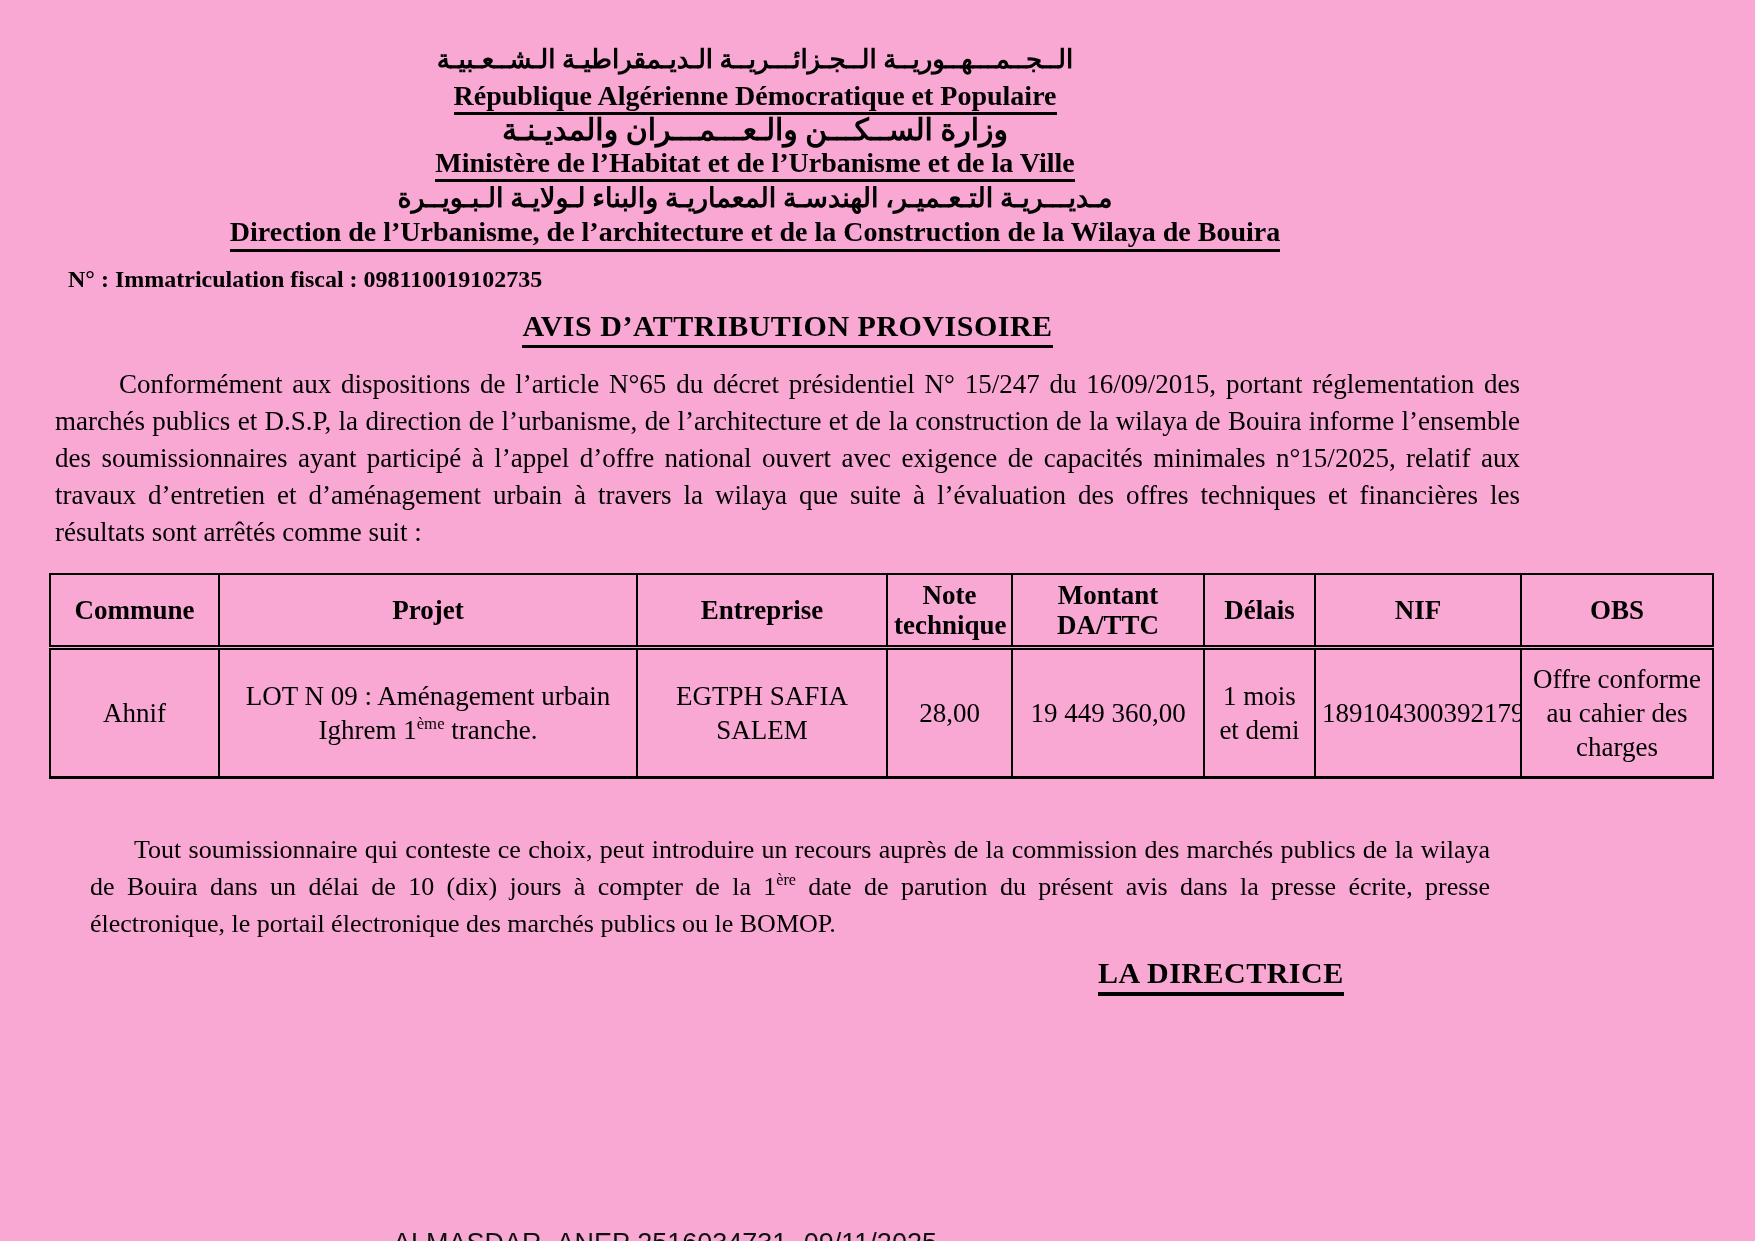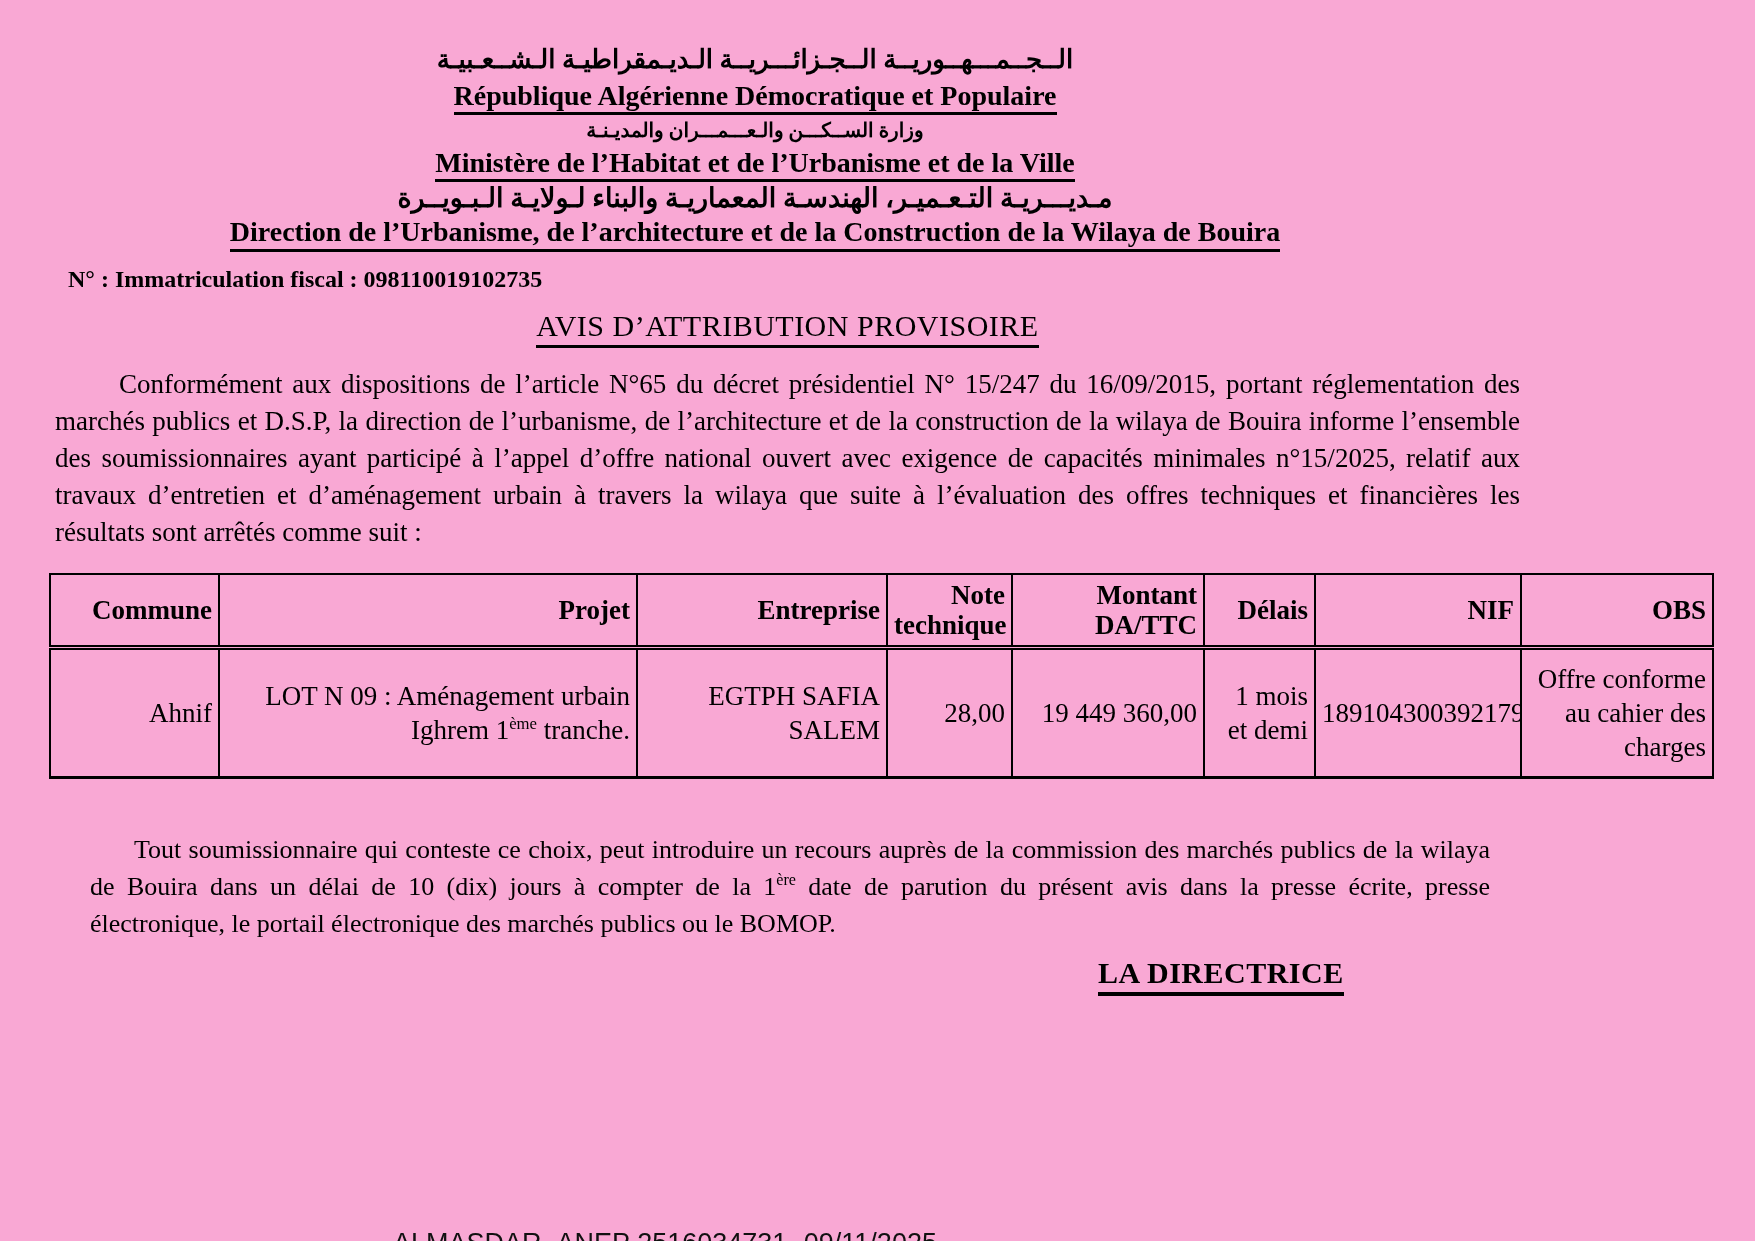--- a/index.html
+++ b/index.html
@@ -9,51 +9,51 @@
     font-family:"Liberation Serif","DejaVu Serif",serif;
     overflow:hidden;
   }
   
   .letterhead{
     padding-top:42px;width:1430px;margin-left:40px;
     text-align:center;font-weight:bold;
   }
   .lh-line{display:block;}
   .ar1{font-size:26px;line-height:36px;}
-  .ar2{font-size:20px;line-height:30px;}
+  .ar2{font-size:30px;line-height:30px;}
   .ar3{font-size:27px;line-height:32px;}
   .fr{font-size:28px;line-height:35px;}
   .u2{display:inline-block;border-bottom:3px solid #000;padding-bottom:0px;line-height:1.15;}
   
   .fiscal{
     margin:14px 0 0 68px;font-weight:bold;font-size:24px;
   }
   
   .doc-title-wrap{width:1465px;margin-left:55px;text-align:center;margin-top:16px;}
   .doc-title{
-    display:inline-block;font-weight:normal;font-size:30px;letter-spacing:0.5px;
+    display:inline-block;font-weight:bold;font-size:30px;letter-spacing:0.5px;
     border-bottom:3px solid #000;padding-bottom:2px;
   }
   
   .para1{
     width:1465px;margin:18px 0 0 55px;
     font-size:27px;line-height:37px;text-align:justify;text-indent:64px;
   }
   .para2{
     width:1400px;margin:52px 0 0 90px;
     font-size:26px;line-height:37px;text-align:justify;text-indent:44px;
   }
   sup.small{font-size:0.62em;vertical-align:super;line-height:0;}
   
   table.award{
     margin:22px 0 0 49px;border-collapse:collapse;table-layout:fixed;
     width:1663px;border:2px solid #000;border-bottom:3px solid #000;
   }
   table.award th,table.award td{
-    border:2px solid #000;font-size:27px;text-align:right;vertical-align:middle;
+    border:2px solid #000;font-size:27px;text-align:center;vertical-align:middle;
     padding:4px 6px;overflow:hidden;
   }
   table.award th{
     font-weight:bold;height:62px;border-bottom:5px double #000;line-height:30px;
   }
   table.award td{height:118px;line-height:34px;}
   td.cell-projet{text-align:left;padding-left:12px;padding-right:8px;}
   
   .signature-wrap{margin:14px 0 0 1098px;}
   .signature{

